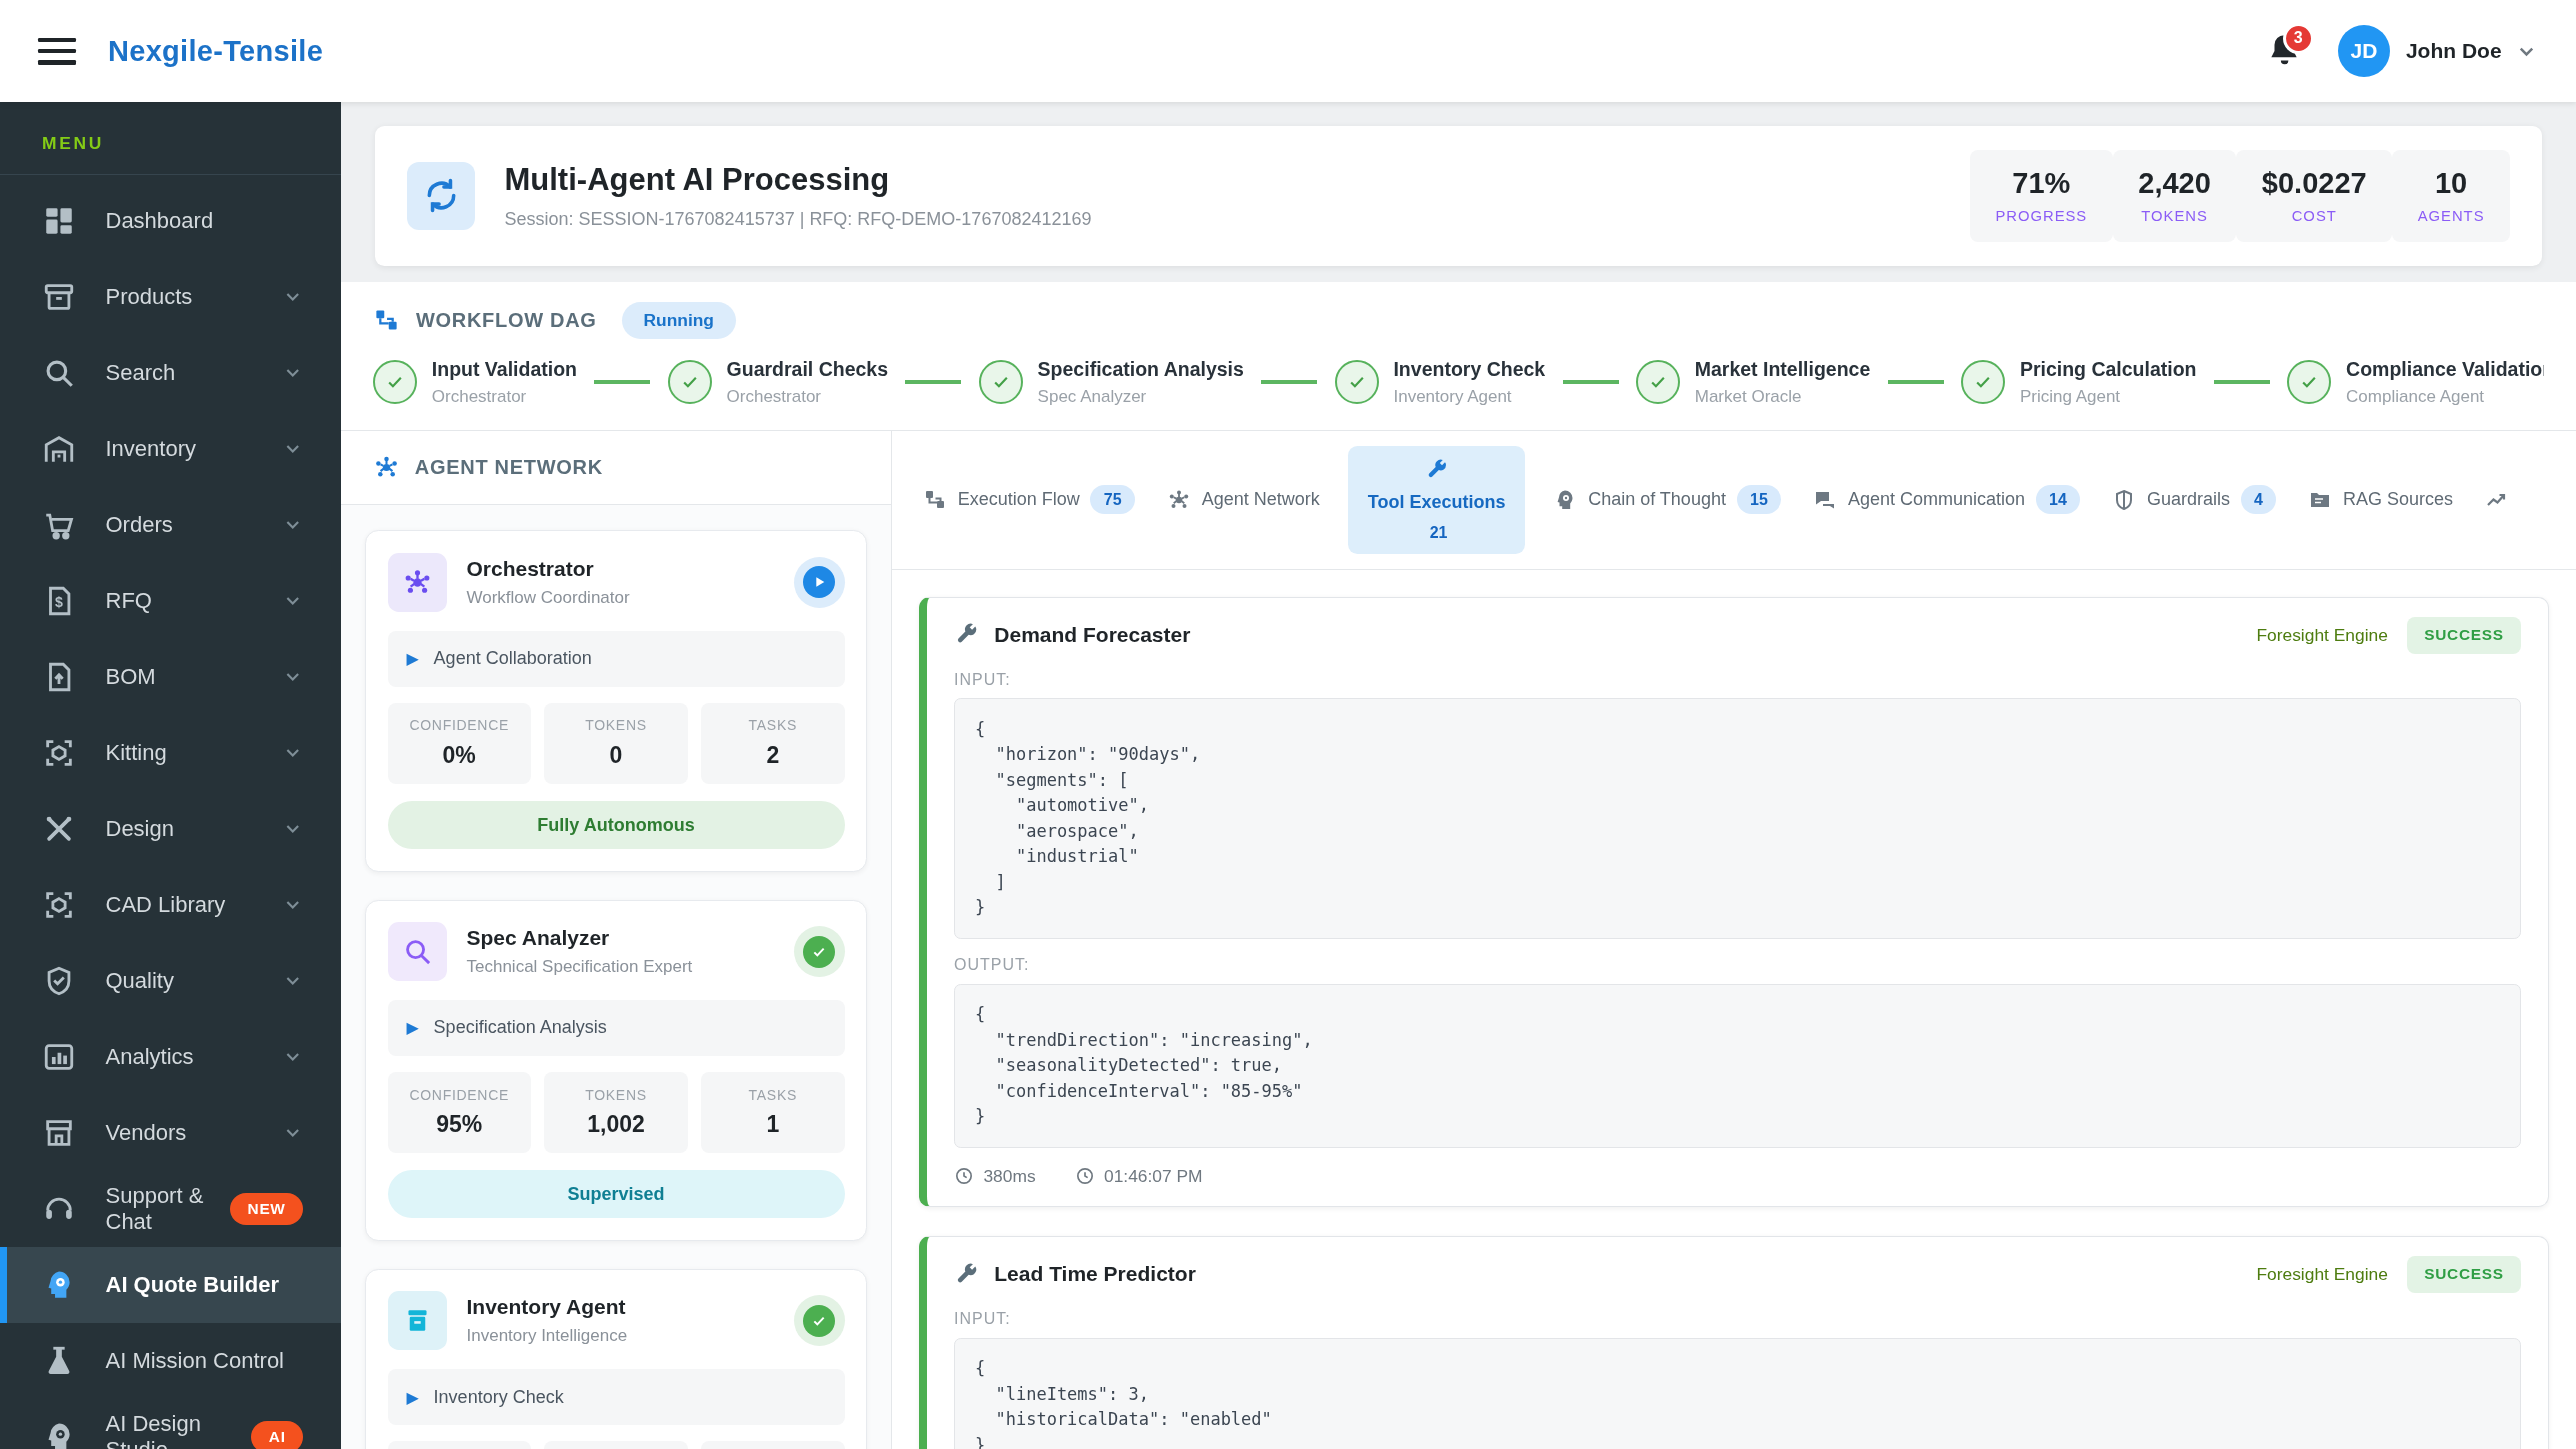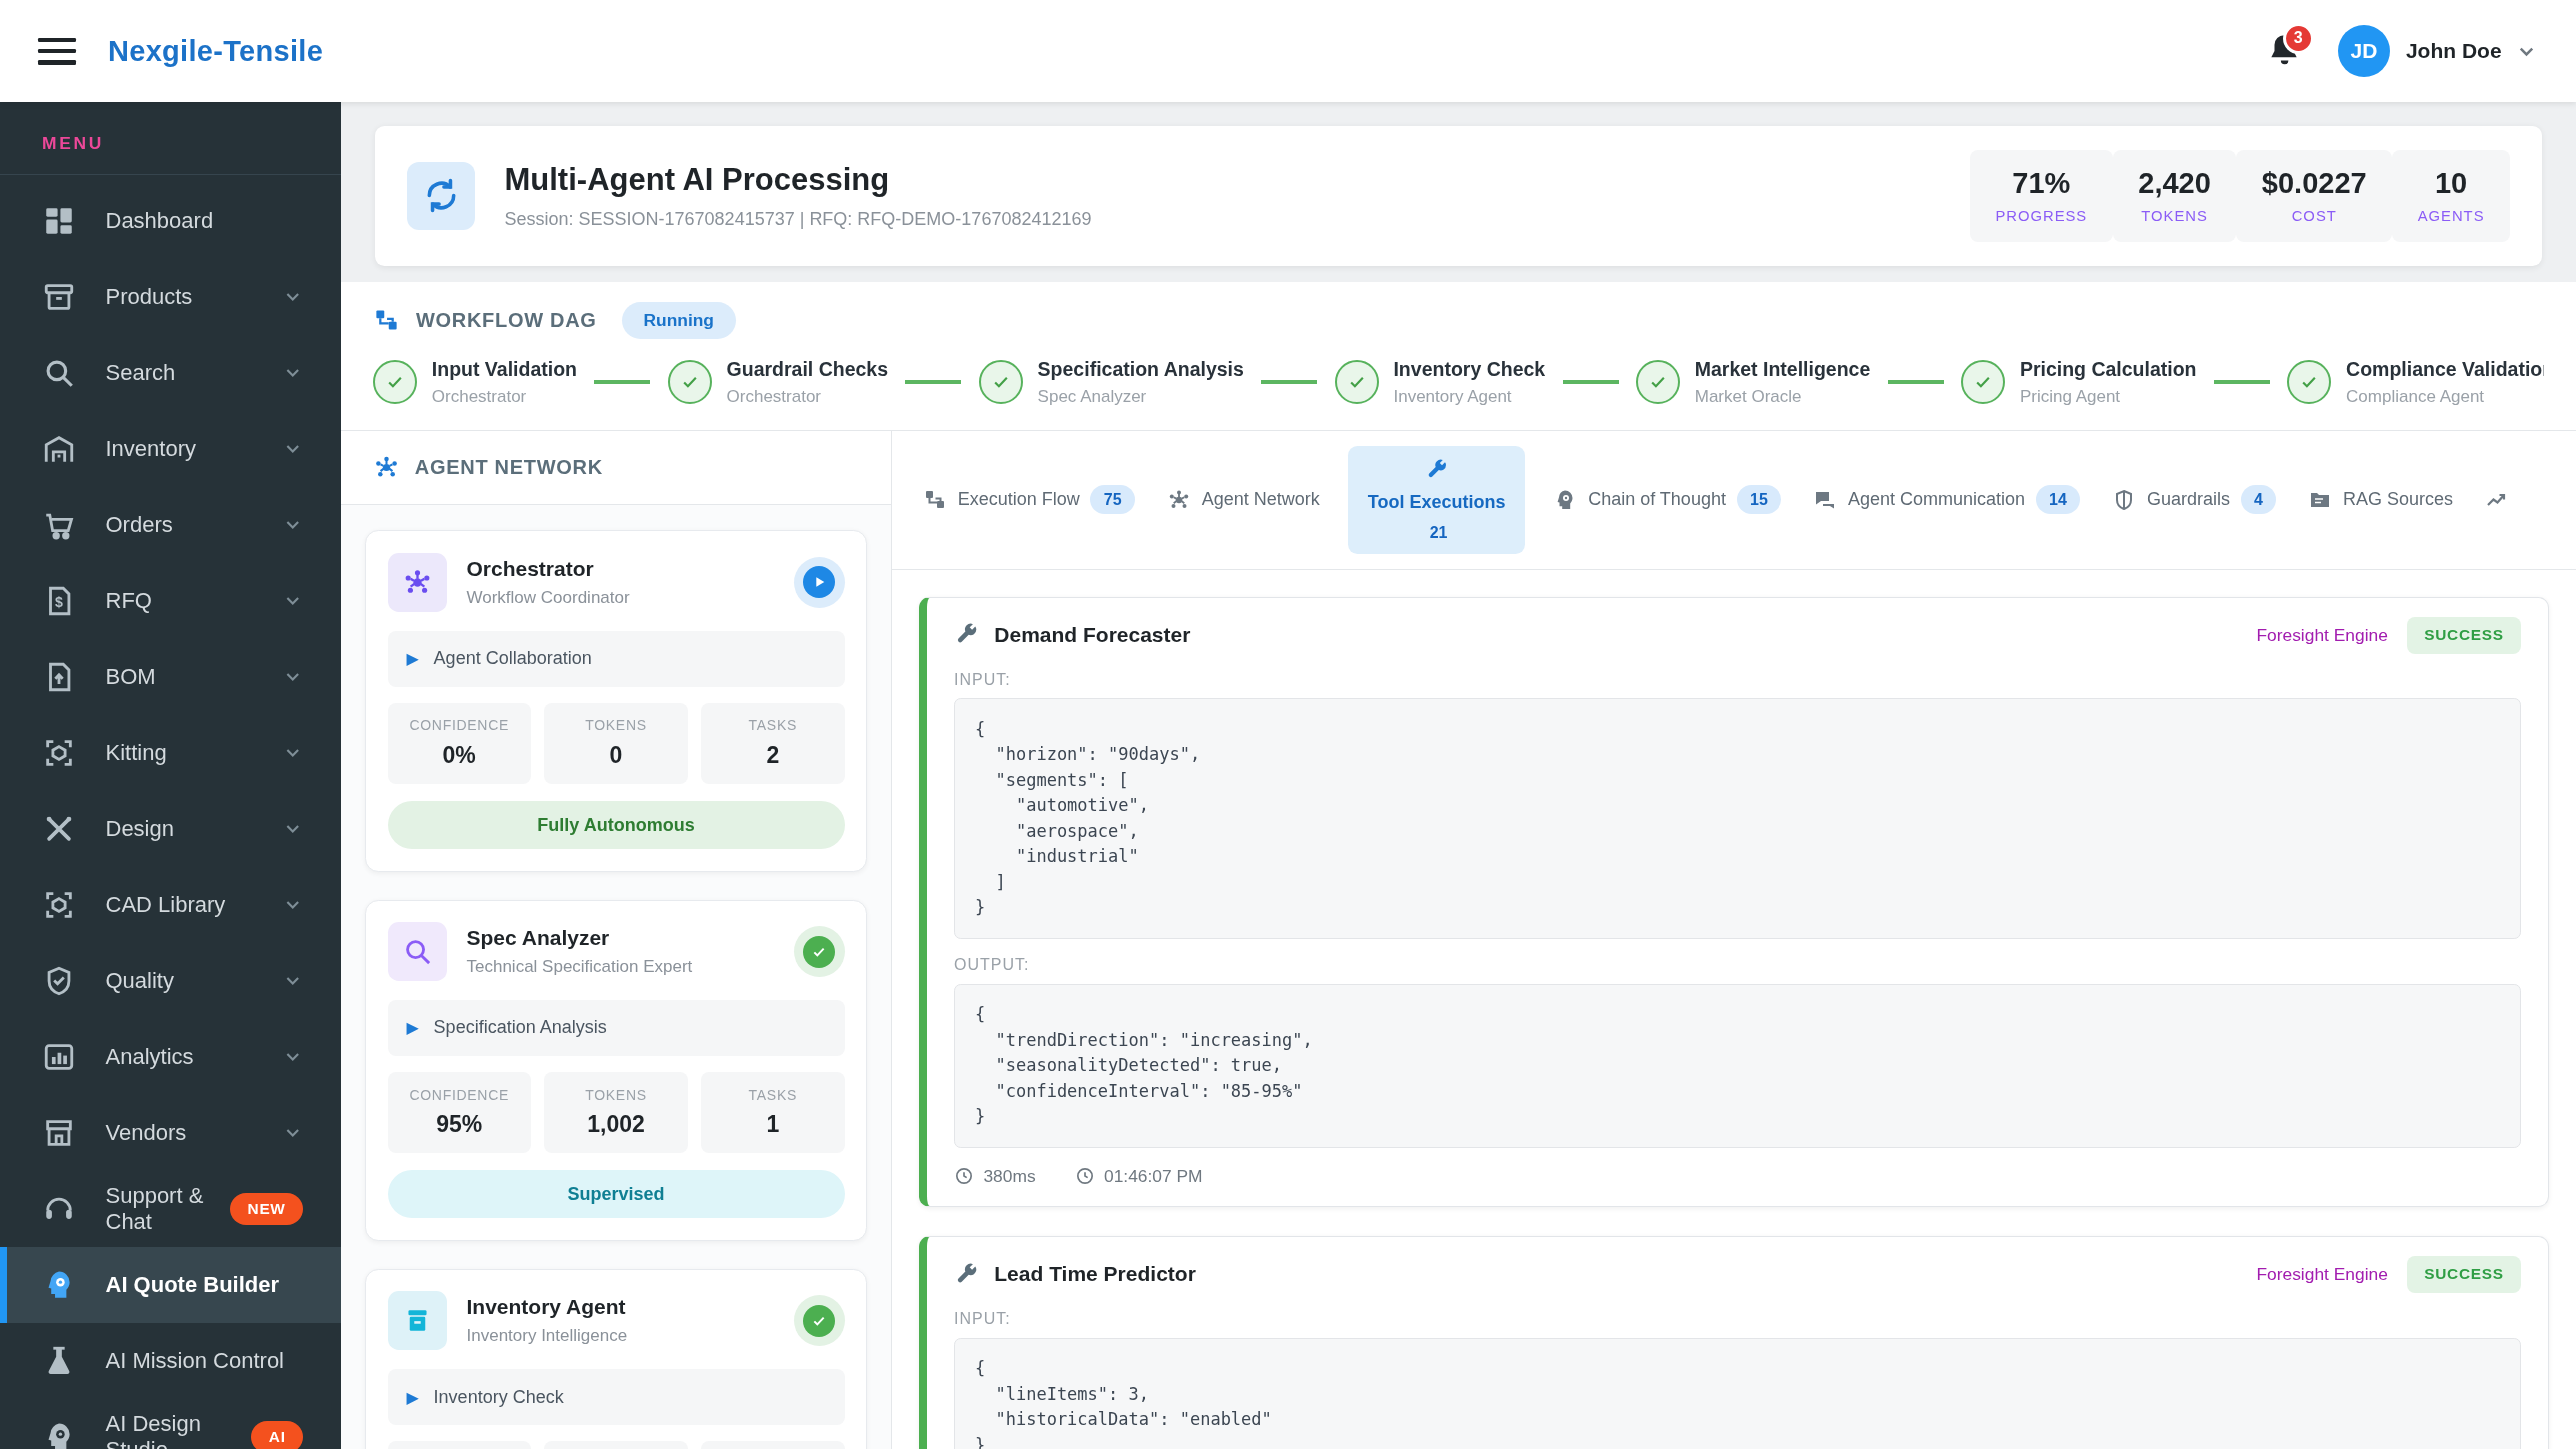--- a/index.html
+++ b/index.html
@@ -17,21 +17,21 @@
   .bell-badge { position:absolute; top:-9.4px; right:-10.7px; min-width:31px; height:31px; background:#e53935; border:3.4px solid #fff; border-radius:670px; color:#fff; font-size:16px; font-weight:bold; display:flex; align-items:center; justify-content:center; }
   .avatar { width:52px; height:52px; border-radius:50%; background:#2196f3; color:#fff; font-size:21px; font-weight:bold; display:flex; align-items:center; justify-content:center; margin-right:16px; }
   .user-name { font-size:21px; font-weight:600; color:#1f2428; margin-right:13.4px; }
   .chev-down svg { width:23px; height:23px; color:#6f7880; }
 
   
   .shell { display:flex; height:1347px; }
 
   
   .sidebar { width:341px; flex-shrink:0; background:#263238; padding-top:20px; overflow:hidden; }
-  .menu-label { padding:0 42px; font-size:17.4px; font-weight:bold; letter-spacing:2.7px; color:#ec4899; margin:10.7px 0 20px; }
+  .menu-label { padding:0 42px; font-size:17.4px; font-weight:bold; letter-spacing:2.7px; color:#84cc16; margin:10.7px 0 20px; }
   .side-divider { height:1.3px; background:#36454e; margin-bottom:8px; }
   .nav-item { display:flex; align-items:center; height:76px; padding:0 38px 0 42px; color:#d4dade; font-size:22px; position:relative; cursor:pointer; }
   .nav-icon { width:34px; height:34px; color:#b3bfc6; margin-right:29.5px; flex-shrink:0; }
   .nav-icon svg { width:100%; height:100%; }
   .nav-chev { margin-left:auto; color:#7e8e97; }
   .nav-chev svg { width:21.5px; height:21.5px; }
   .nav-badge { margin-left:auto; background:#f4511e; color:#fff; border-radius:670px; font-size:15.4px; font-weight:bold; padding:6.7px 17.4px; letter-spacing:0.7px; }
   .nav-item.active { background:#37474f; }
   .nav-item.active::before { content:""; position:absolute; left:0; top:0; bottom:0; width:6.7px; background:#2196f3; }
   .nav-item.active .nav-label { font-weight:bold; color:#fff; }
@@ -110,21 +110,21 @@
   .tab.active .tab-icon { color:#1e7ad4; }
   .tab.active .tab-count { background:transparent; padding:0 0 0 4px; font-weight:bold; }
 
   .tools-scroll { flex:1; padding:27px; display:flex; flex-direction:column; gap:29.5px; overflow:hidden; }
   .tool-card { background:#fff; border:1.3px solid #e2e5e9; border-left:8px solid #4caf50; border-radius:10.7px; box-shadow:0 1.3px 5.4px rgba(0,0,0,.06); padding:19px 27px; flex-shrink:0; }
   .tool-head { display:flex; align-items:center; gap:14.8px; }
   .tool-wrench { width:25.5px; height:25.5px; color:#5b6e7a; }
   .tool-wrench svg { width:100%; height:100%; }
   .tool-name { font-size:21px; font-weight:bold; color:#1f2428; }
   .tool-right { margin-left:auto; display:flex; align-items:center; gap:19px; }
-  .tool-engine { font-size:17.4px; color:#a21caf; }
+  .tool-engine { font-size:17.4px; color:#4d7c0f; }
   .status-pill { background:#e3f3e5; color:#2f9e44; font-size:15.4px; font-weight:bold; letter-spacing:0.7px; padding:9.4px 17.4px; border-radius:8px; }
   .io-label { font-size:16px; color:#9aa1a8; letter-spacing:1px; margin:17.4px 0 9.4px; }
   .code-block { background:#f6f7f8; border:0.7px solid #e3e5e8; border-radius:6.7px; padding:17.4px 20px; font-family:"DejaVu Sans Mono", monospace; font-size:17px; line-height:1.5; color:#3c4652; white-space:pre; overflow:hidden; }
   .tool-foot { display:flex; align-items:center; gap:39px; margin-top:17.4px; font-size:17.4px; color:#6f7880; }
   .foot-item { display:flex; align-items:center; gap:9.4px; }
   .foot-item svg { width:20px; height:20px; color:#6f7880; }
 </style>
 </head>
 <body>
 

